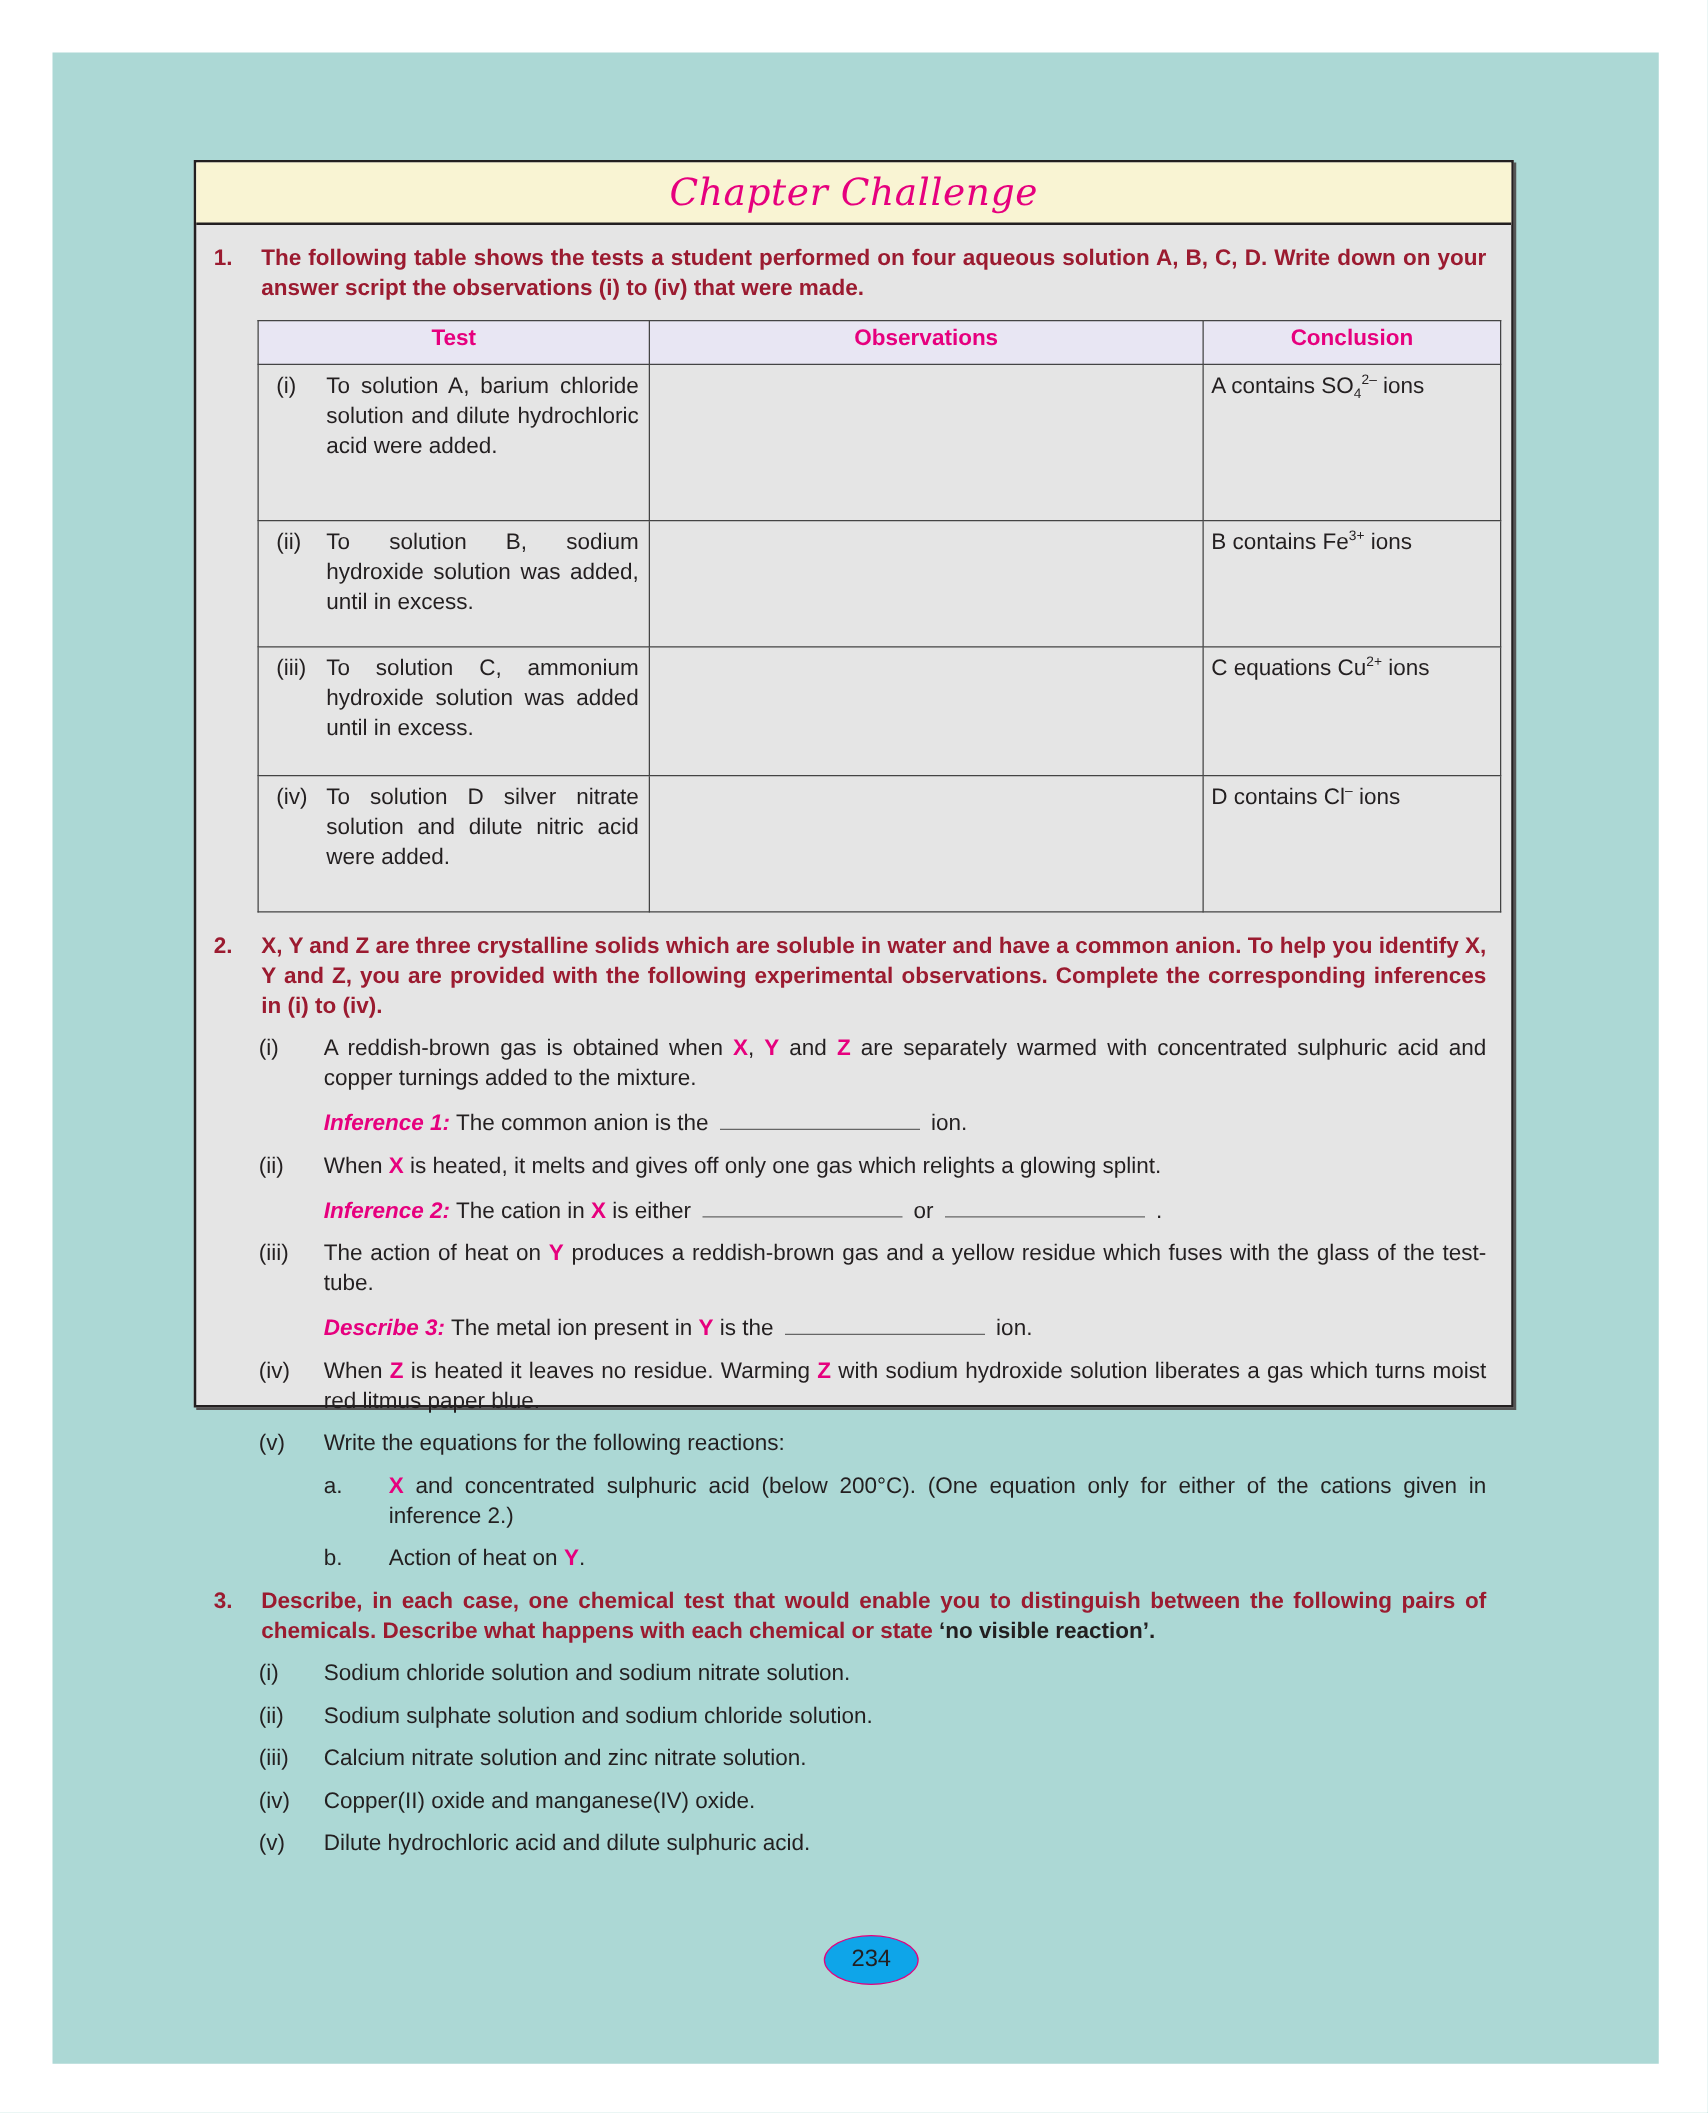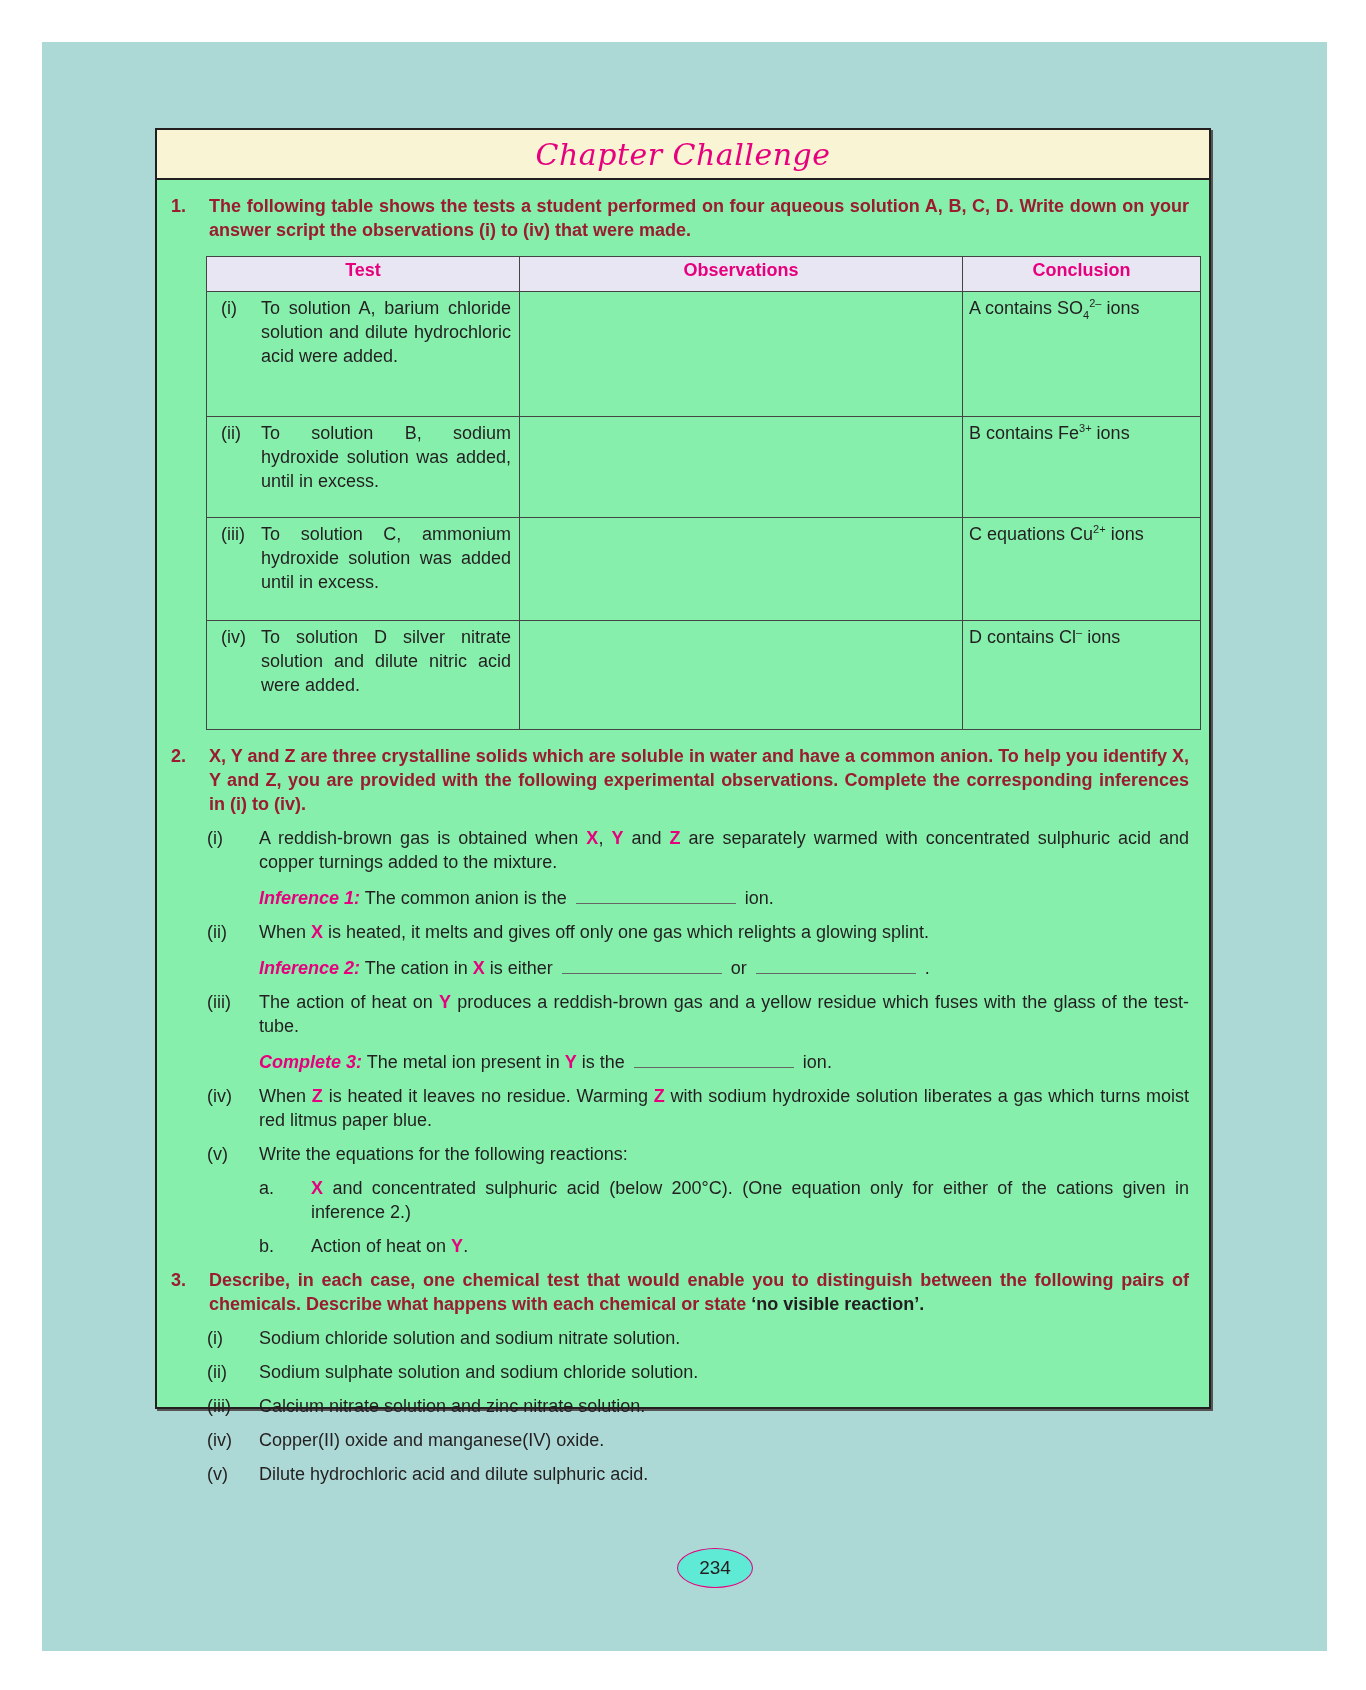--- a/index.html
+++ b/index.html
@@ -1,18 +1,18 @@
 <!DOCTYPE html>
 <html><head>
 <meta charset="utf-8">
 <style>
   html, body { margin:0; padding:0; background:#ffffff; }
   body { width:1366px; height:1690px; position:relative; font-family:"Liberation Sans", sans-serif; color:#231f20; }
   .teal { position:absolute; left:42px; top:42px; width:1285px; height:1609px; background:#acd8d5; }
-  .frame { position:absolute; left:155px; top:128px; width:1056px; height:1281px; background:#86efac; border:2px solid #231f20; box-shadow:2px 2px 0 #555; box-sizing:border-box; }
+  .frame { position:absolute; left:155px; top:128px; width:1056px; height:998px; background:#e5e5e5; border:2px solid #231f20; box-shadow:2px 2px 0 #555; box-sizing:border-box; }
   .title-bar { height:48px; background:#f9f4d3; border-bottom:2px solid #231f20; display:flex; align-items:center; justify-content:center; }
   .title { font-family:"DejaVu Serif", serif; font-style:italic; color:#e6007e; font-size:30px; letter-spacing:0.5px; }
   .content { padding:8px 20px 0 12px; font-size:18px; line-height:24px; }
   .q { display:flex; margin-top:6px; }
   .qnum { width:38px; flex:none; color:#9b1b30; font-weight:bold; padding-left:2px; }
   .qtext { color:#9b1b30; font-weight:bold; text-align:justify; flex:1; }
   .qtext .black { color:#231f20; }
   table.tests { border-collapse:collapse; margin:14px 0 0 37px; width:995px; border:1.5px solid #555; }
   table.tests td, table.tests th { border:1.5px solid #444; vertical-align:top; font-size:18px; line-height:24px; }
   table.tests th { background:#e8e6f3; color:#e6007e; font-weight:bold; height:32px; font-size:18px; }
@@ -30,21 +30,21 @@
   .sroman { width:52px; flex:none; }
   .stext { flex:1; text-align:justify; }
   .inf { margin:12px 0 0 90px; }
   .inf-label { color:#e6007e; font-weight:bold;font-style:italic; }
   .pink { color:#e6007e; font-weight:bold; }
   .blank { display:inline-block; width:160px; border-bottom:1.5px solid #666; height:14px; vertical-align:baseline; margin:0 4px; }
   .alpha { display:flex; margin:10px 0 0 90px; }
   .aletter { width:52px; flex:none; }
   .atext { flex:1; text-align:justify; }
   sup, sub { font-size:11px; line-height:0; }
-  .page-num { position:absolute; left:677px; top:1548px; width:74px; height:38px; border:1.5px solid #e6007e; border-radius:50%; background:#5eead4; display:flex; align-items:center; justify-content:center; font-size:19px; }
+  .page-num { position:absolute; left:659px; top:1548px; width:74px; height:38px; border:1.5px solid #e6007e; border-radius:50%; background:#0ea5e9; display:flex; align-items:center; justify-content:center; font-size:19px; }
 </style>
 </head>
 <body>
 
 <div class="teal"></div>
 
 <div class="frame">
   <div class="title-bar">
     <span class="title">Chapter Challenge</span>
   </div>
@@ -125,21 +125,21 @@
     </div>
     <div class="inf">
       <span class="inf-label">Inference 2:</span><span> The cation in </span><span class="pink">X</span><span> is either </span><span class="blank"></span><span> or </span><span class="blank"></span><span> .</span>
     </div>
 
     <div class="sub">
       <span class="sroman">(iii)</span>
       <span class="stext"><span>The action of heat on </span><span class="pink">Y</span><span> produces a reddish-brown gas and a yellow residue which fuses with the glass of the test-tube.</span></span>
     </div>
     <div class="inf">
-      <span class="inf-label">Complete 3:</span><span> The metal ion present in </span><span class="pink">Y</span><span> is the </span><span class="blank"></span><span> ion.</span>
+      <span class="inf-label">Describe 3:</span><span> The metal ion present in </span><span class="pink">Y</span><span> is the </span><span class="blank"></span><span> ion.</span>
     </div>
 
     <div class="sub">
       <span class="sroman">(iv)</span>
       <span class="stext"><span>When </span><span class="pink">Z</span><span> is heated it leaves no residue. Warming </span><span class="pink">Z</span><span> with sodium hydroxide solution liberates a gas which turns moist red litmus paper blue.</span></span>
     </div>
 
     <div class="sub">
       <span class="sroman">(v)</span>
       <span class="stext">Write the equations for the following reactions:</span>

